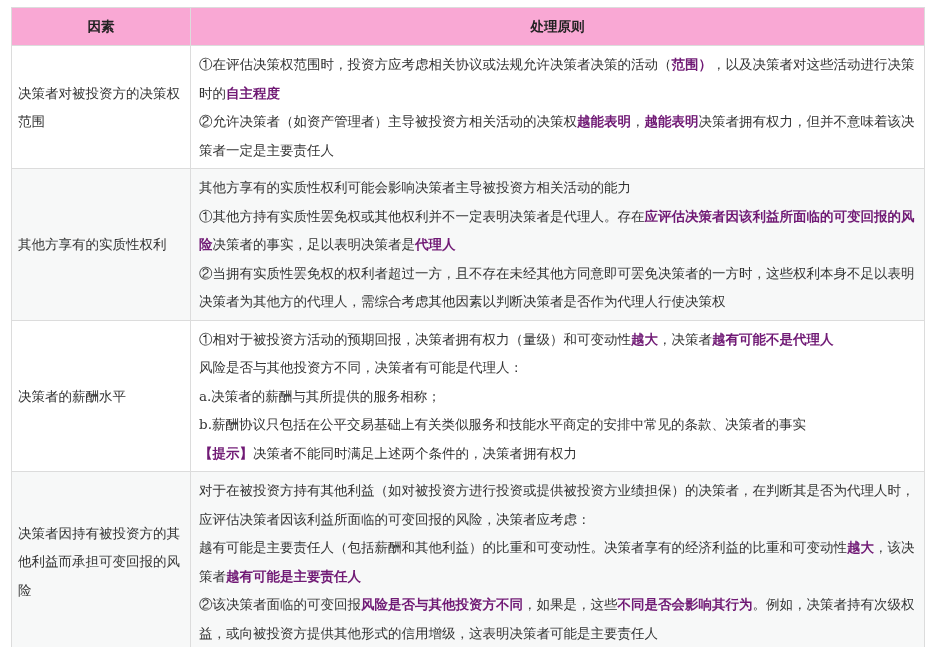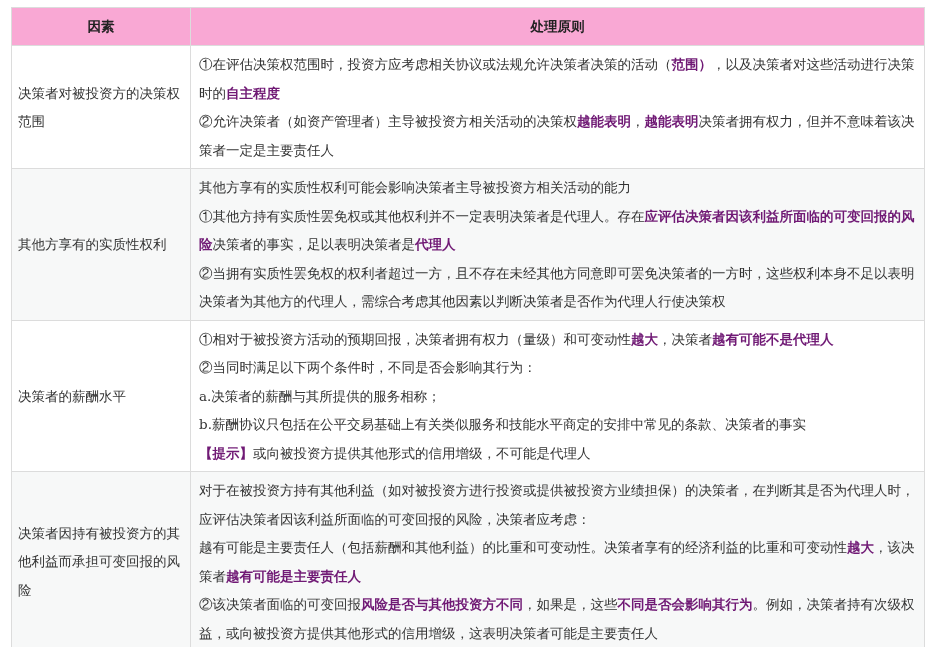--- a/index.html
+++ b/index.html
@@ -57,24 +57,24 @@
       <td class="rule">
           <span class="line"><span>其他方享有的实质性权利可能会影响决策者主导被投资方相关活动的能力</span></span>
           <span class="line"><span>①其他方持有实质性罢免权或其他权利并不一定表明决策者是代理人。存在</span><span class="hl">应评估决策者因该利益所面临的可变回报的风险</span><span>决策者的事实，足以表明决策者是</span><span class="hl">代理人</span></span>
           <span class="line"><span>②当拥有实质性罢免权的权利者超过一方，且不存在未经其他方同意即可罢免决策者的一方时，这些权利本身不足以表明决策者为其他方的代理人，需综合考虑其他因素以判断决策者是否作为代理人行使决策权</span></span>
         </td>
     </tr>
     <tr class="r3">
       <td class="factor">决策者的薪酬水平</td>
       <td class="rule">
           <span class="line"><span>①相对于被投资方活动的预期回报，决策者拥有权力（量级）和可变动性</span><span class="hl">越大</span><span>，决策者</span><span class="hl">越有可能不是代理人</span></span>
-          <span class="line"><span>②当同时满足以下两个条件时，不同是否会影响其行为：</span></span>
+          <span class="line"><span>风险是否与其他投资方不同，决策者有可能是代理人：</span></span>
           <span class="line"><span>a.决策者的薪酬与其所提供的服务相称；</span></span>
           <span class="line"><span>b.薪酬协议只包括在公平交易基础上有关类似服务和技能水平商定的安排中常见的条款、决策者的事实</span></span>
-          <span class="line"><span class="hl">【提示】</span><span>或向被投资方提供其他形式的信用增级，不可能是代理人</span></span>
+          <span class="line"><span class="hl">【提示】</span><span>决策者不能同时满足上述两个条件的，决策者拥有权力</span></span>
         </td>
     </tr>
     <tr class="r4 alt">
       <td class="factor">决策者因持有被投资方的其他利益而承担可变回报的风险</td>
       <td class="rule">
           <span class="line"><span>对于在被投资方持有其他利益（如对被投资方进行投资或提供被投资方业绩担保）的决策者，在判断其是否为代理人时，应评估决策者因该利益所面临的可变回报的风险，决策者应考虑：</span></span>
           <span class="line"><span>越有可能是主要责任人（包括薪酬和其他利益）的比重和可变动性。决策者享有的经济利益的比重和可变动性</span><span class="hl">越大</span><span>，该决策者</span><span class="hl">越有可能是主要责任人</span></span>
           <span class="line"><span>②该决策者面临的可变回报</span><span class="hl">风险是否与其他投资方不同</span><span>，如果是，这些</span><span class="hl">不同是否会影响其行为</span><span>。例如，决策者持有次级权益，或向被投资方提供其他形式的信用增级，这表明决策者可能是主要责任人</span></span>
         </td>
     </tr>

